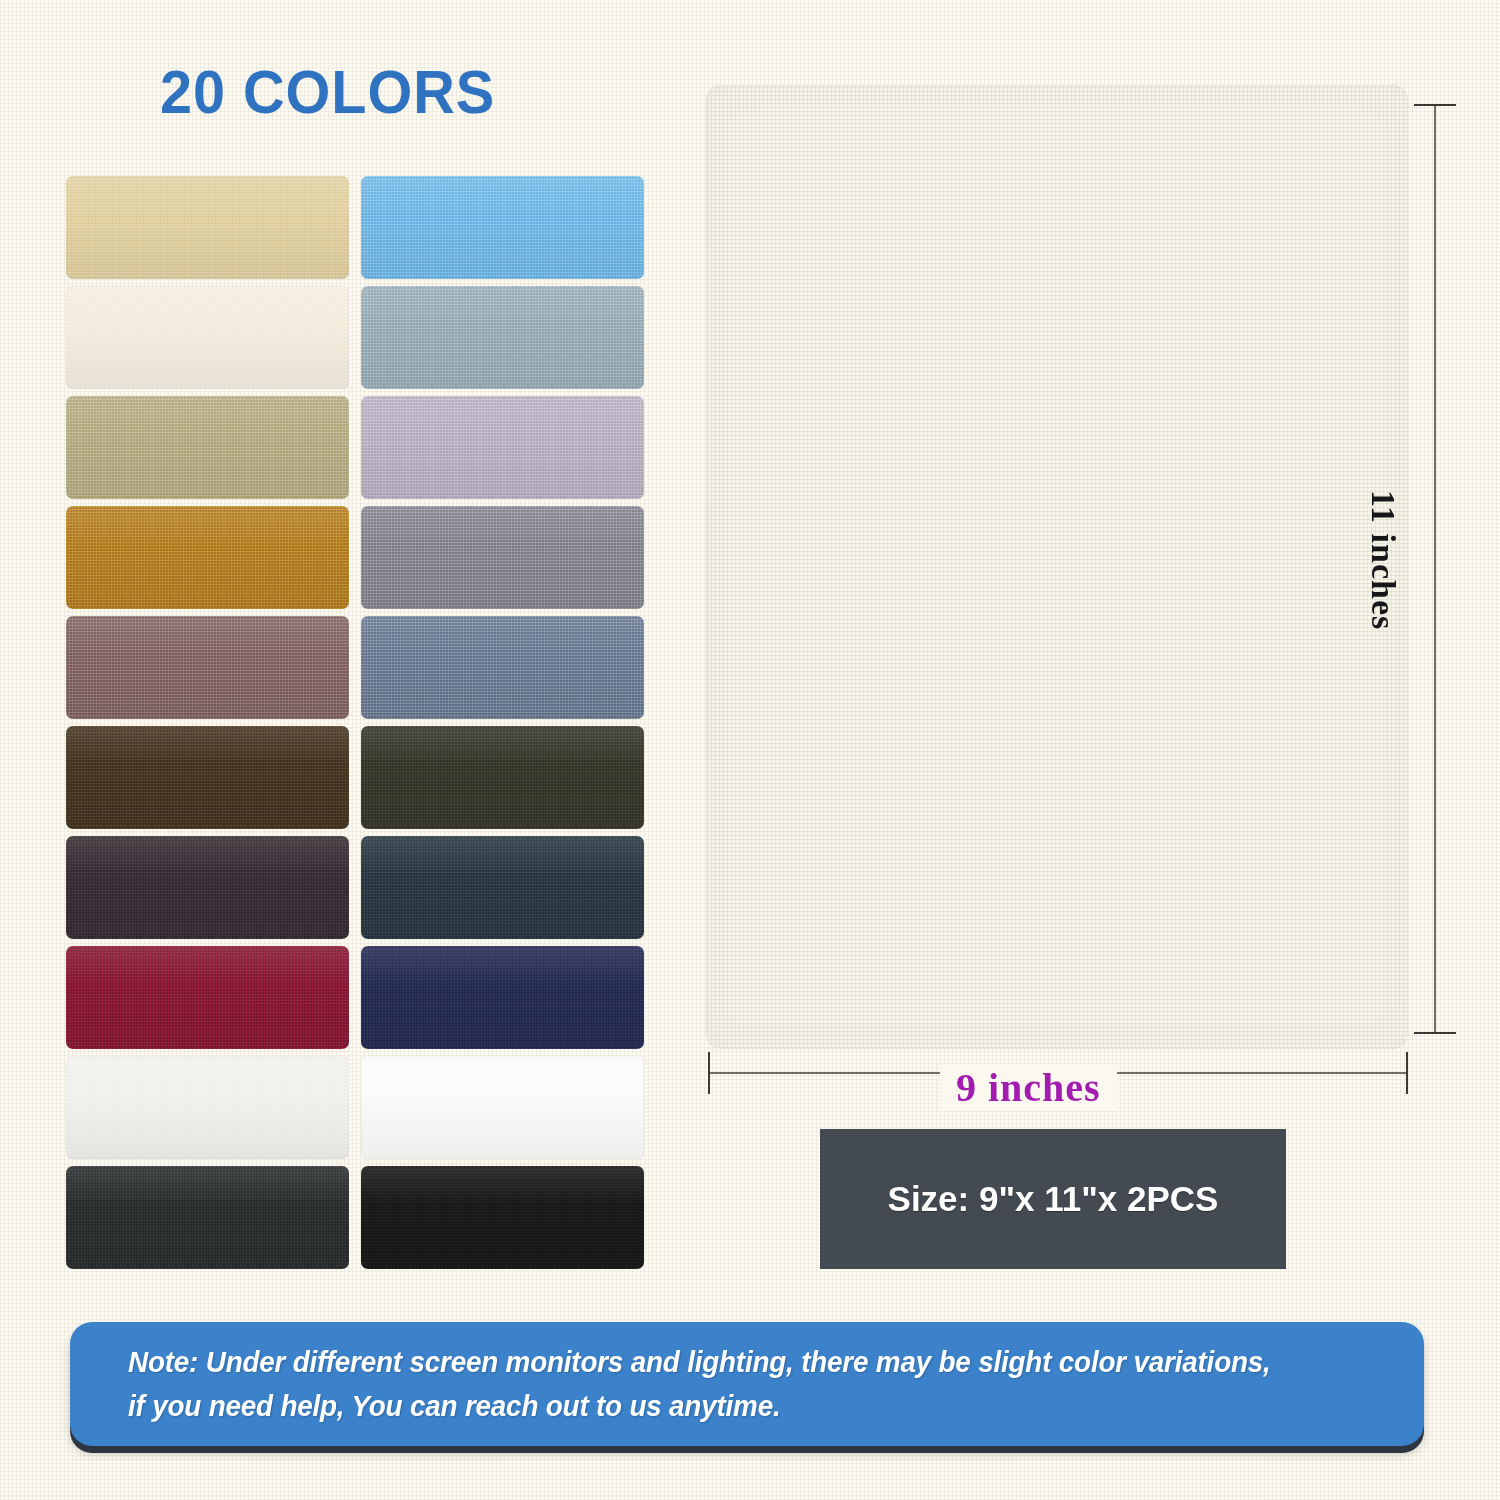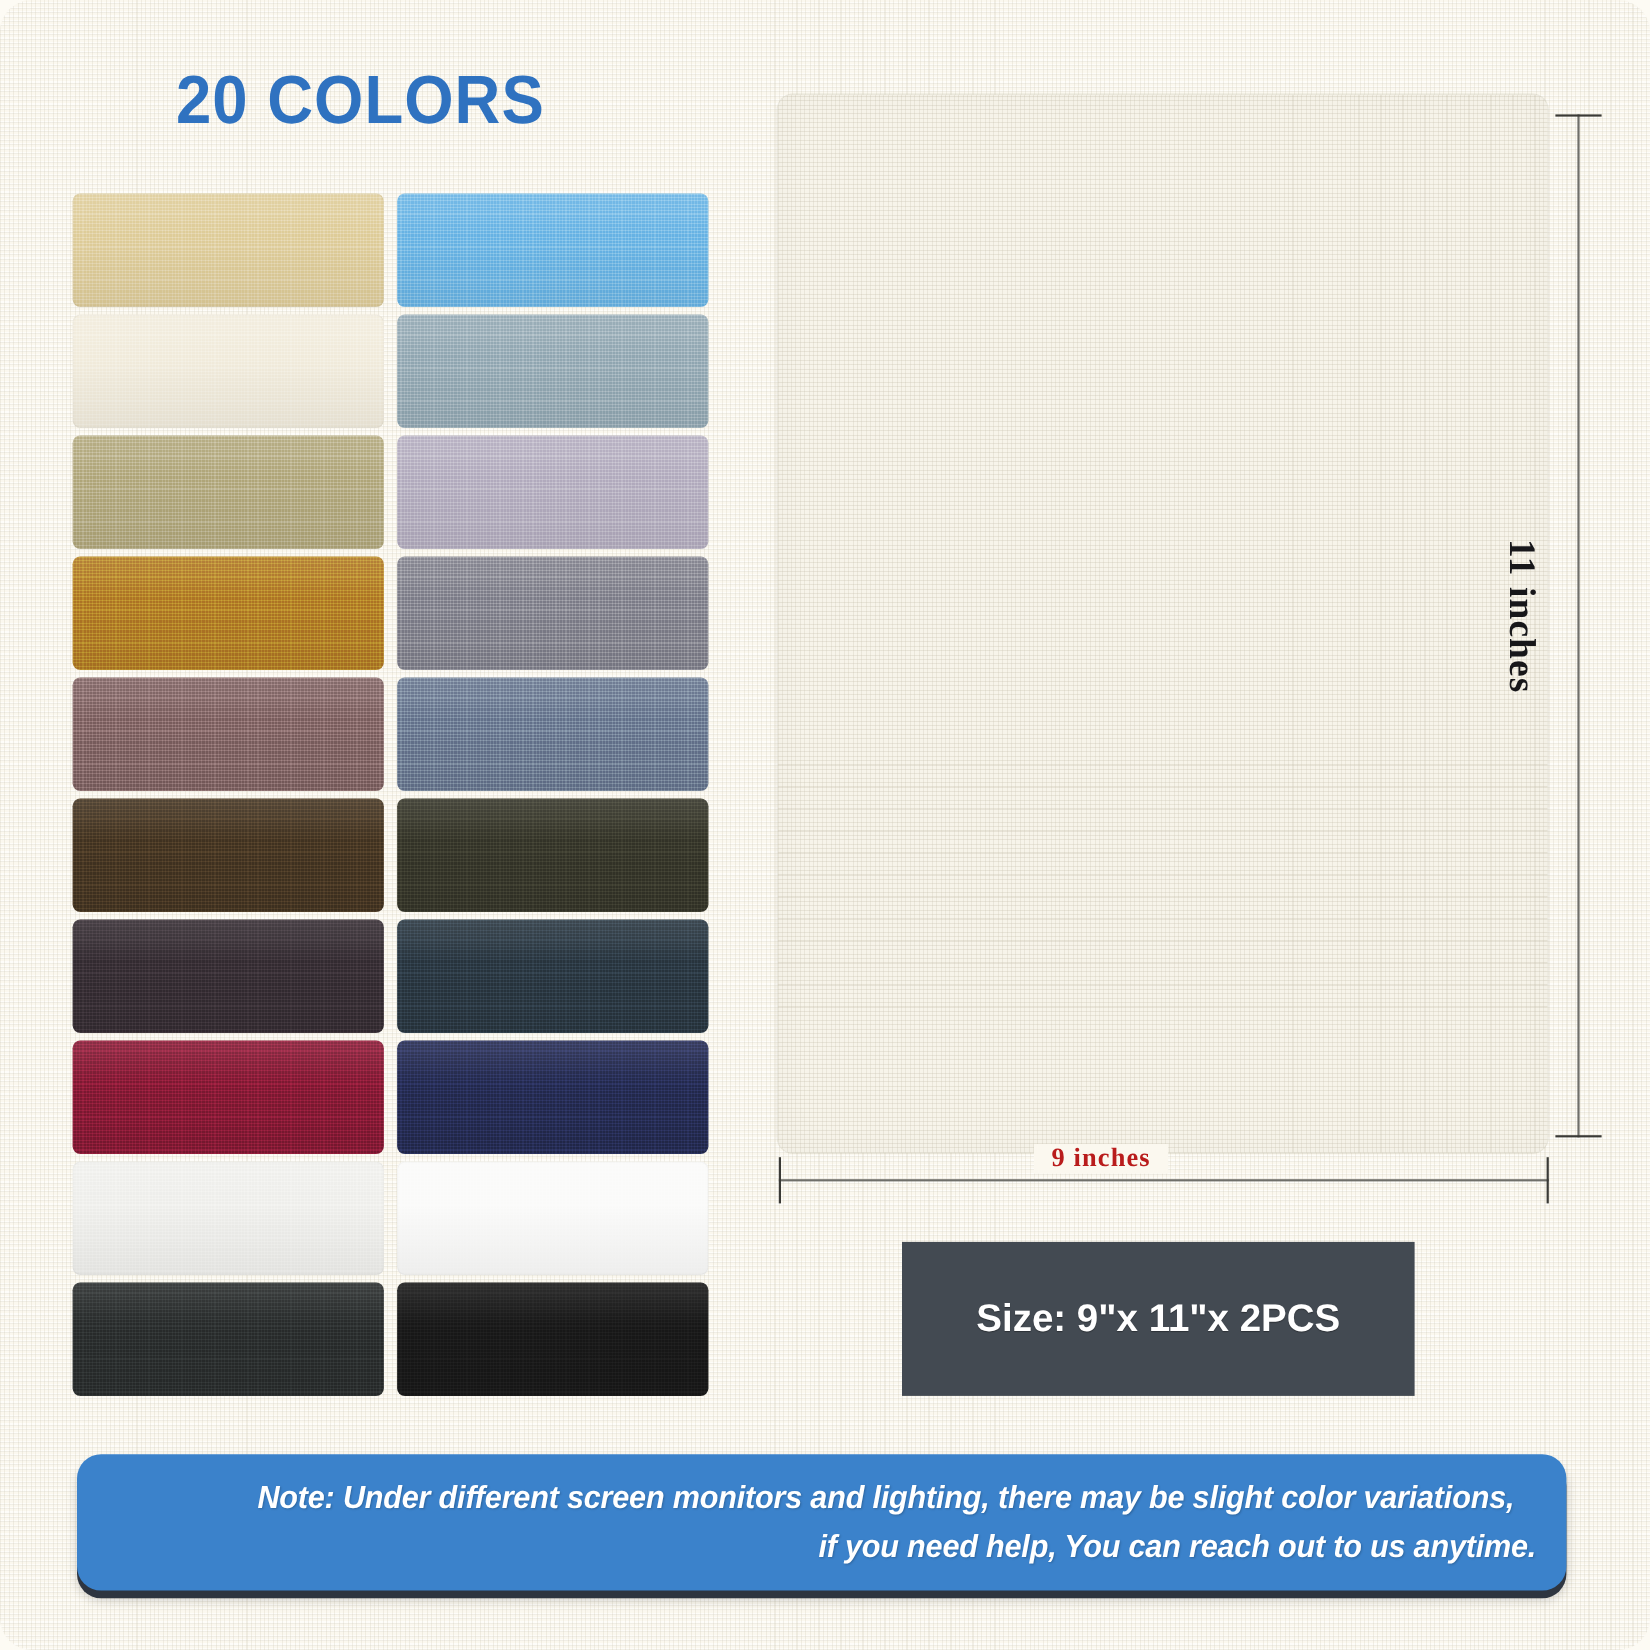--- a/index.html
+++ b/index.html
@@ -11,21 +11,20 @@
     position: relative;
     width: 1500px;
     height: 1500px;
     overflow: hidden;
     font-family: "Liberation Sans", sans-serif;
     background-color: #fbf8ef;
     background-image:
       repeating-linear-gradient(0deg, rgba(205,198,178,0.28) 0px, rgba(205,198,178,0.28) 1px, rgba(255,255,255,0) 1px, rgba(255,255,255,0) 4px),
       repeating-linear-gradient(90deg, rgba(205,198,178,0.26) 0px, rgba(205,198,178,0.26) 1px, rgba(255,255,255,0) 1px, rgba(255,255,255,0) 4px),
       repeating-linear-gradient(0deg, rgba(255,255,255,0.65) 0px, rgba(255,255,255,0.65) 2px, rgba(255,255,255,0) 2px, rgba(255,255,255,0) 4px);
-    border-radius: 29px;
   }
 
   
   #title {
     position: absolute;
     left: 160px;
     top: 56px;
     font-size: 62px;
     font-weight: bold;
     letter-spacing: 1px;
@@ -107,25 +106,25 @@
     letter-spacing: 1px;
     white-space: nowrap;
   }
 
   #dim-h-line { left: 708px; top: 1072px; width: 700px; height: 2px; }
   #dim-h-cap-left  { left: 708px; top: 1052px; width: 2px; height: 42px; }
   #dim-h-cap-right { left: 1406px; top: 1052px; width: 2px; height: 42px; }
   #dim-h-label {
     position: absolute;
     left: 940px;
-    top: 1040px;
+    top: 1064px;
     font-family: "Liberation Serif", serif;
-    font-size: 24px;
-    font-weight: bold;
-    color: #b91c1c;
+    font-size: 40px;
+    font-weight: bold;
+    color: #a21caf;
     letter-spacing: 1px;
     white-space: nowrap;
     background-color: #fbf8ef;
     padding: 0 16px;
   }
 
   
   #spec-box {
     position: absolute;
     left: 820px;
@@ -156,21 +155,20 @@
     width: 1354px;
     height: 124px;
     background: #3b82cb;
     border-radius: 22px;
     box-shadow: 0 7px 0 0 #2e3540, 0 8px 10px rgba(0,0,0,0.18);
     display: flex;
     flex-direction: column;
     justify-content: center;
     padding-left: 58px;
     box-sizing: border-box;
-    align-items: flex-end;
   }
   .note-line {
     color: #ffffff;
     font-size: 29px;
     font-weight: bold;
     font-style: italic;
     line-height: 1.52;
     letter-spacing: -0.2px;
     transform: scaleX(0.96);
     transform-origin: left center;

